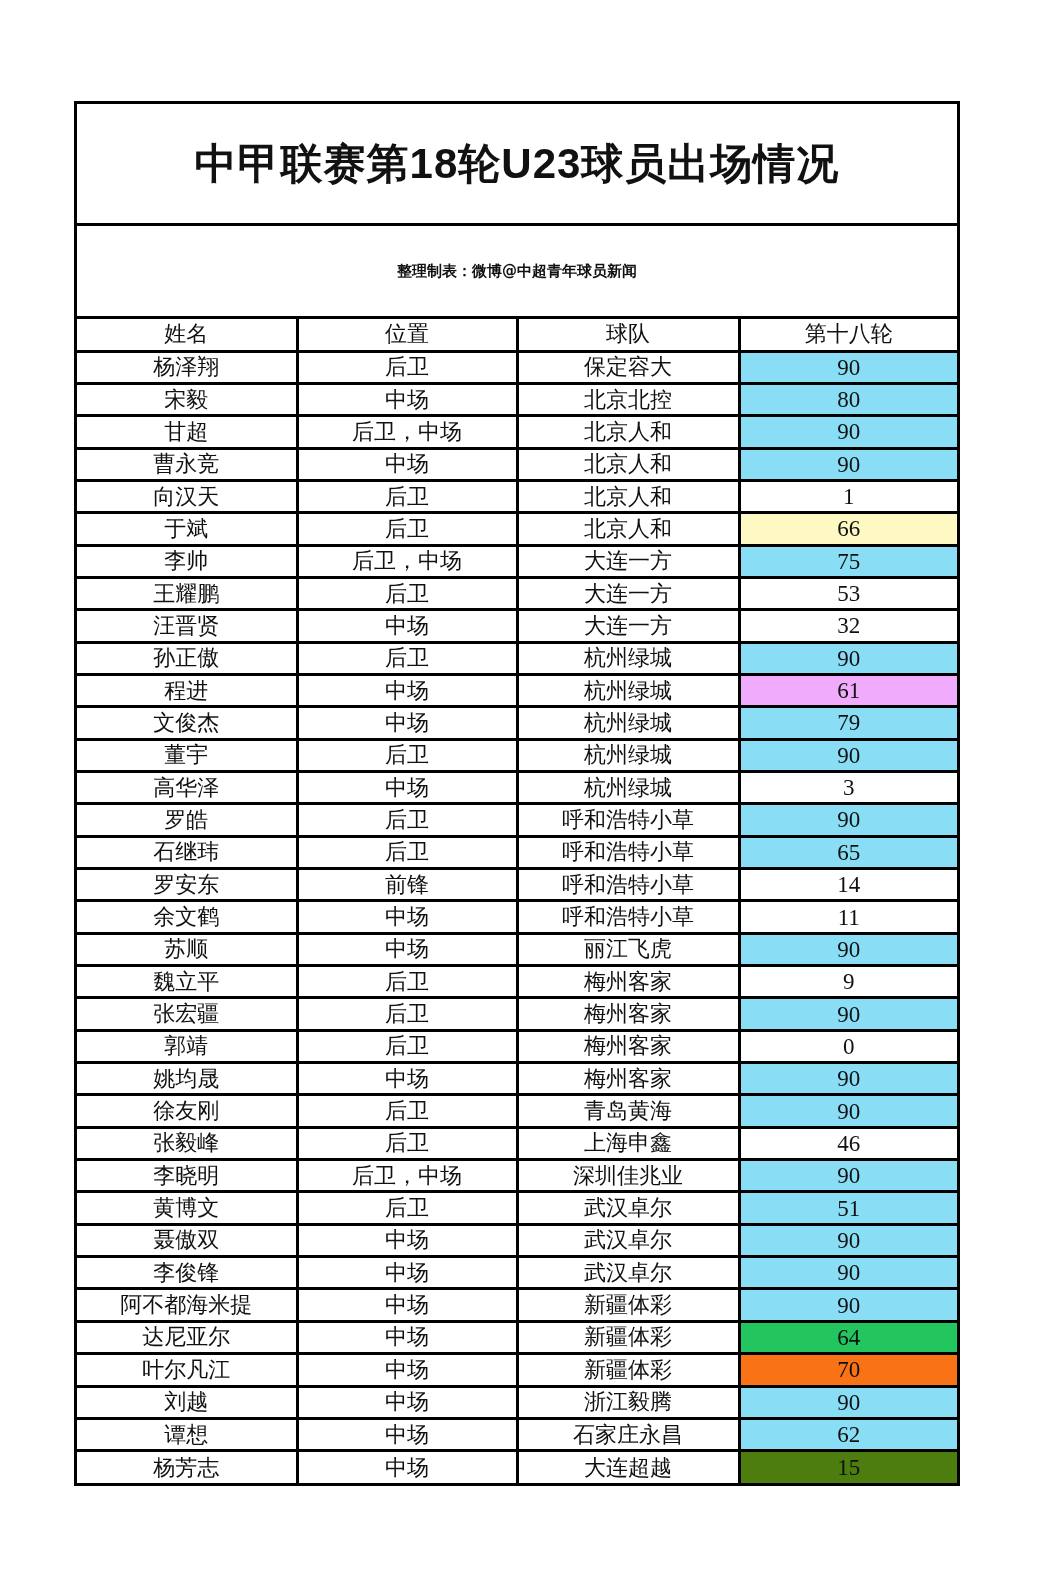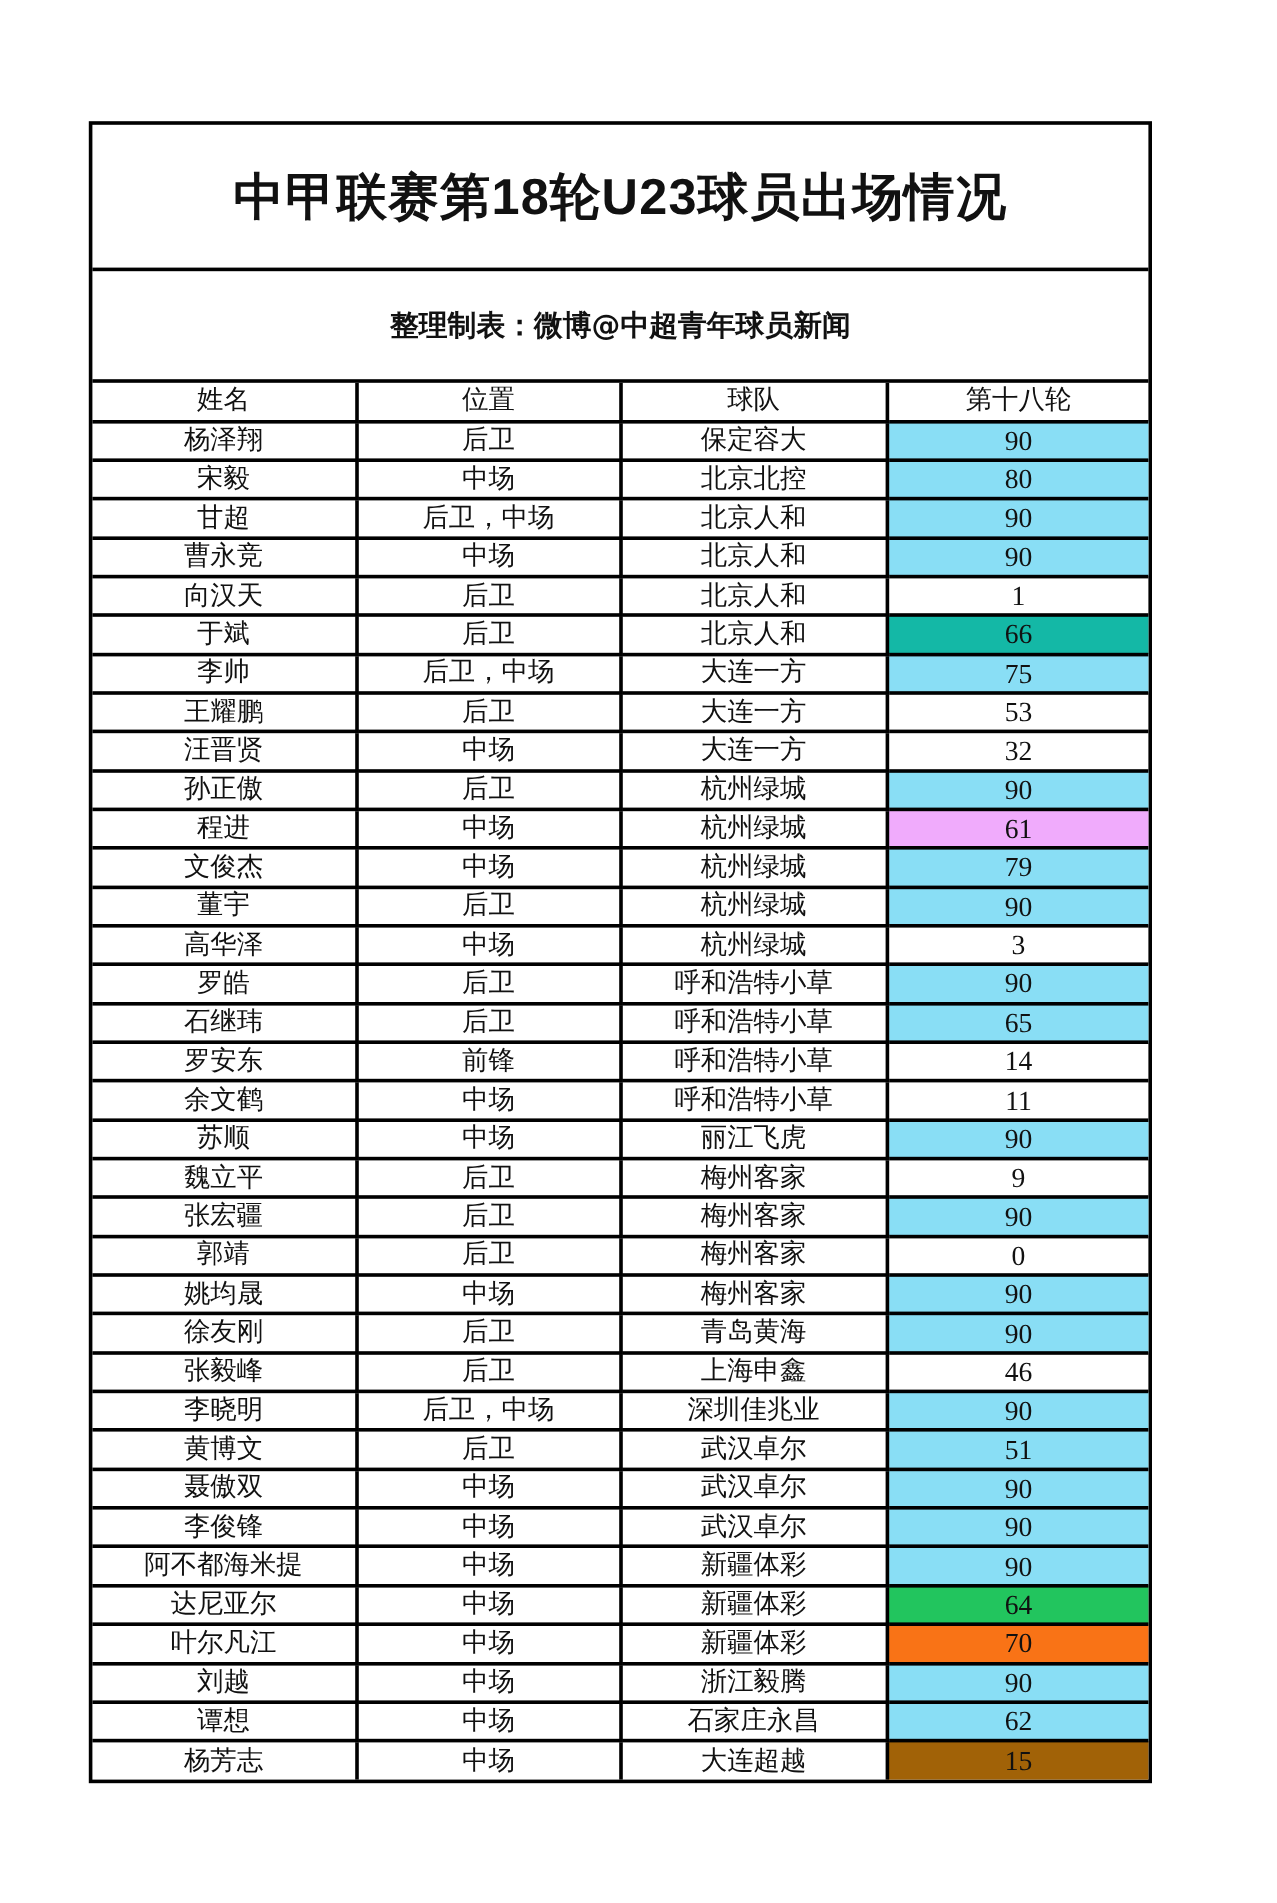--- a/index.html
+++ b/index.html
@@ -10,21 +10,21 @@
   }
   .title-row {
     height: 122px; border-bottom: 3px solid #000; box-sizing: border-box;
     display: flex; align-items: center; justify-content: center;
     font-size: 42px; font-weight: bold; letter-spacing: 1px;
     font-family: Liberation Sans, sans-serif;
   }
   .subtitle-row {
     height: 93px; border-bottom: 3px solid #000; box-sizing: border-box;
     display: flex; align-items: center; justify-content: center;
-    font-size: 24px; font-weight: bold;
+    font-size: 15px; font-weight: bold;
     font-family: "DejaVu Sans", "Liberation Sans", sans-serif;
   }
   table { border-collapse: collapse; width: 100%; table-layout: fixed; }
   col.c1 { width: 220px; } col.c2 { width: 220px; } col.c3 { width: 222px; } col.c4 { width: auto; }
   th, td {
     height: 32.35px; padding: 0; text-align: center; vertical-align: middle;
     border-right: 3px solid #000; border-bottom: 3px solid #000;
     font-weight: normal; font-size: 22px; line-height: 1;
     box-sizing: border-box;
   }
@@ -83,21 +83,21 @@
         <tr>
           <td>向汉天</td>
           <td>后卫</td>
           <td>北京人和</td>
           <td class="num">1</td>
         </tr>
         <tr>
           <td>于斌</td>
           <td>后卫</td>
           <td>北京人和</td>
-          <td class="num hl" style="background: #14b8a6;">66</td>
+          <td class="num hl" style="background: #fef9c3;">66</td>
         </tr>
         <tr>
           <td>李帅</td>
           <td>后卫，中场</td>
           <td>大连一方</td>
           <td class="num hl" style="background: rgb(137, 222, 245);">75</td>
         </tr>
         <tr>
           <td>王耀鹏</td>
           <td>后卫</td>
@@ -257,17 +257,17 @@
         <tr>
           <td>谭想</td>
           <td>中场</td>
           <td>石家庄永昌</td>
           <td class="num hl" style="background: rgb(137, 222, 245);">62</td>
         </tr>
         <tr>
           <td>杨芳志</td>
           <td>中场</td>
           <td>大连超越</td>
-          <td class="num hl" style="background: #a16207;">15</td>
+          <td class="num hl" style="background: #4d7c0f;">15</td>
         </tr>
       </tbody>
   </table>
 </div>
 
 </body></html>

